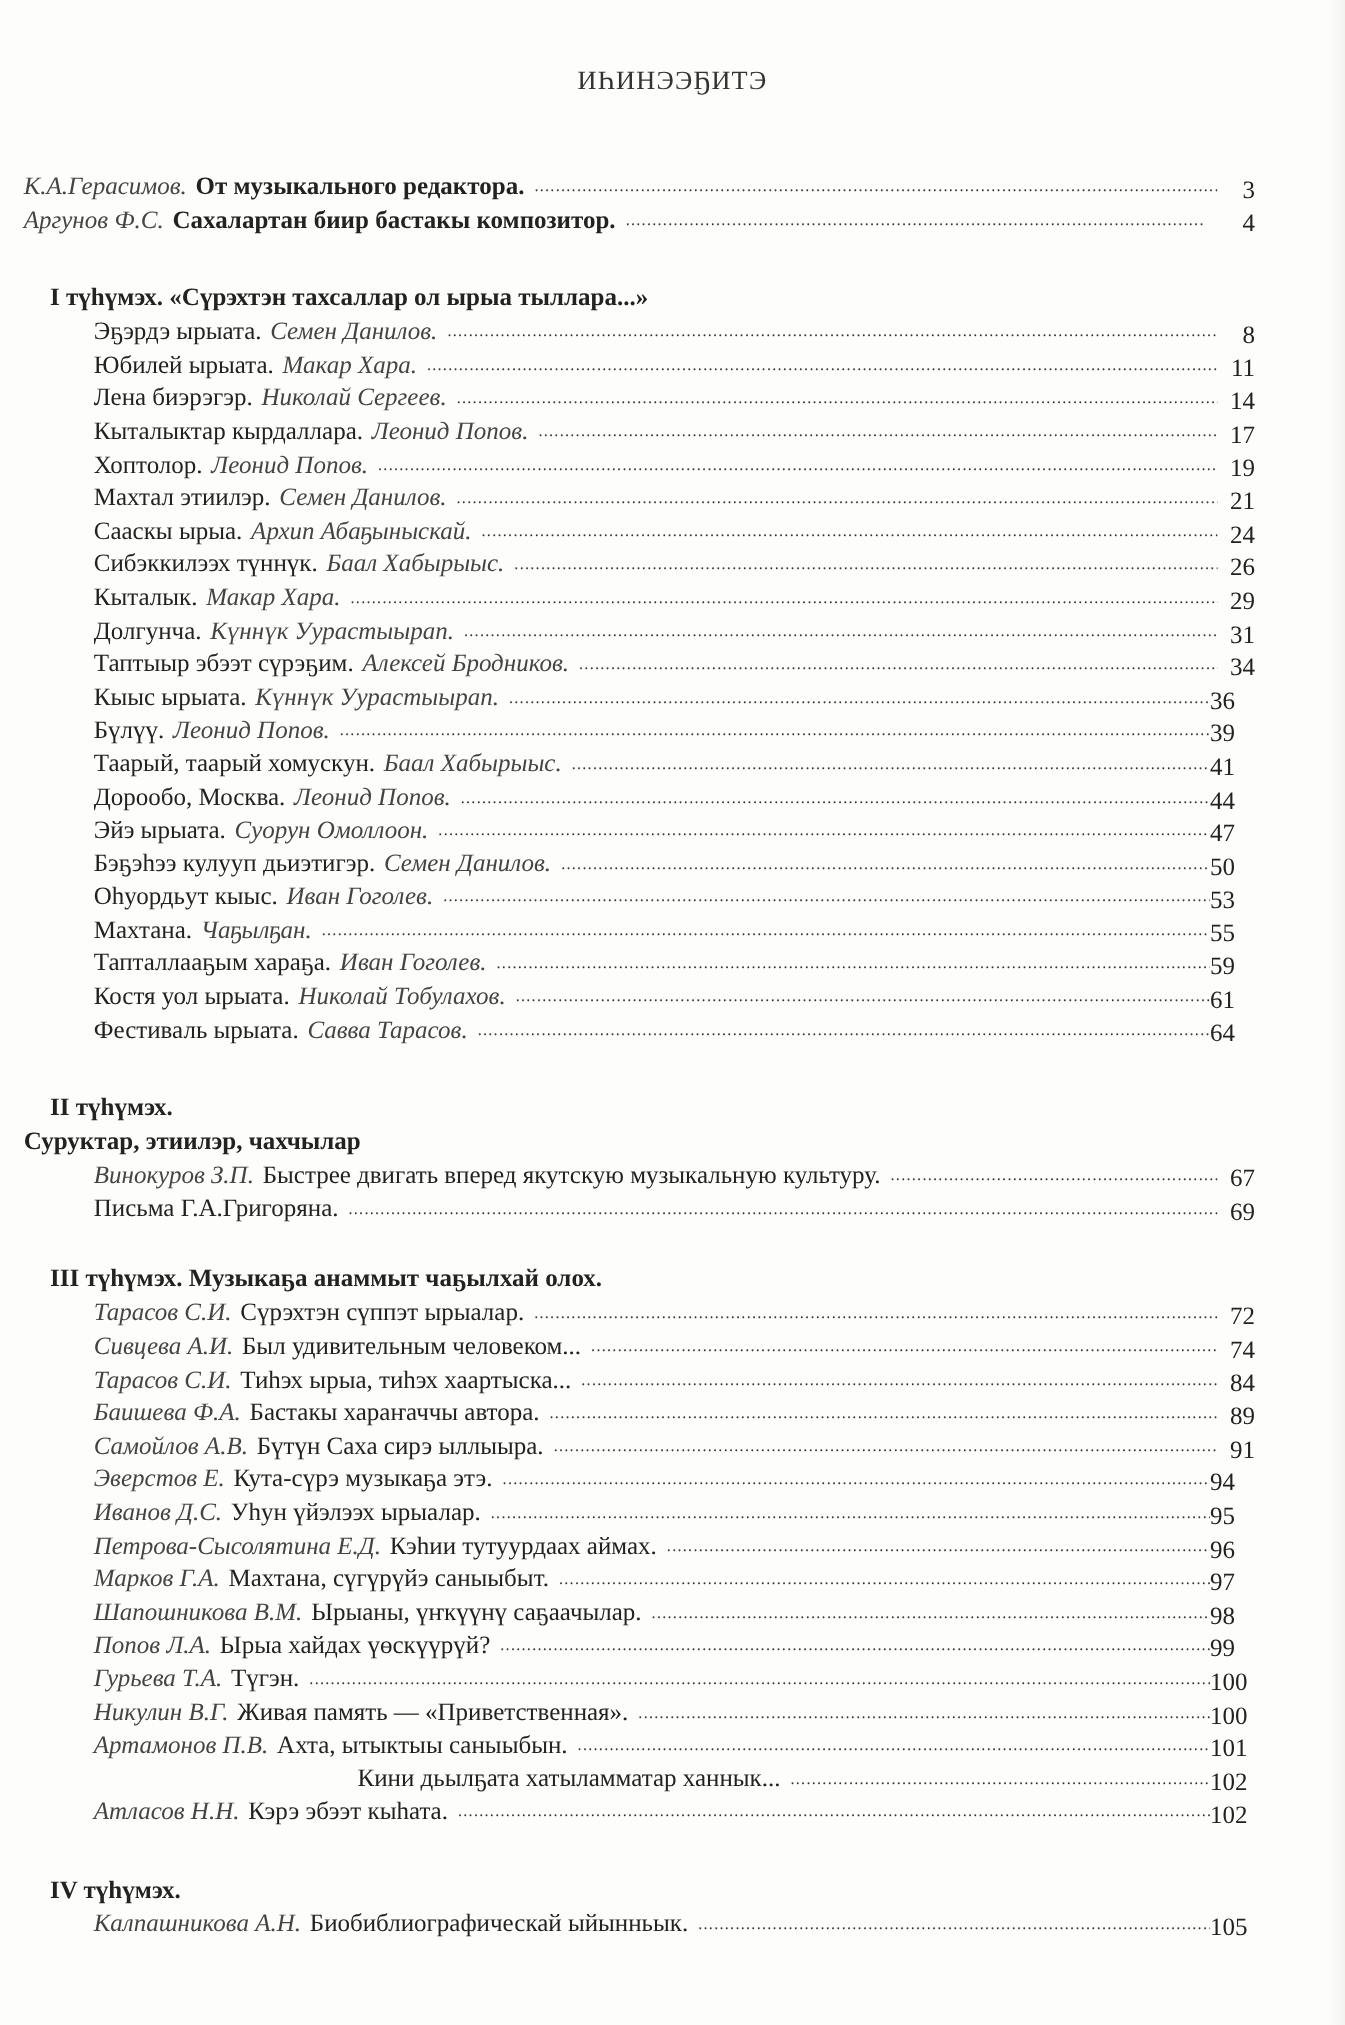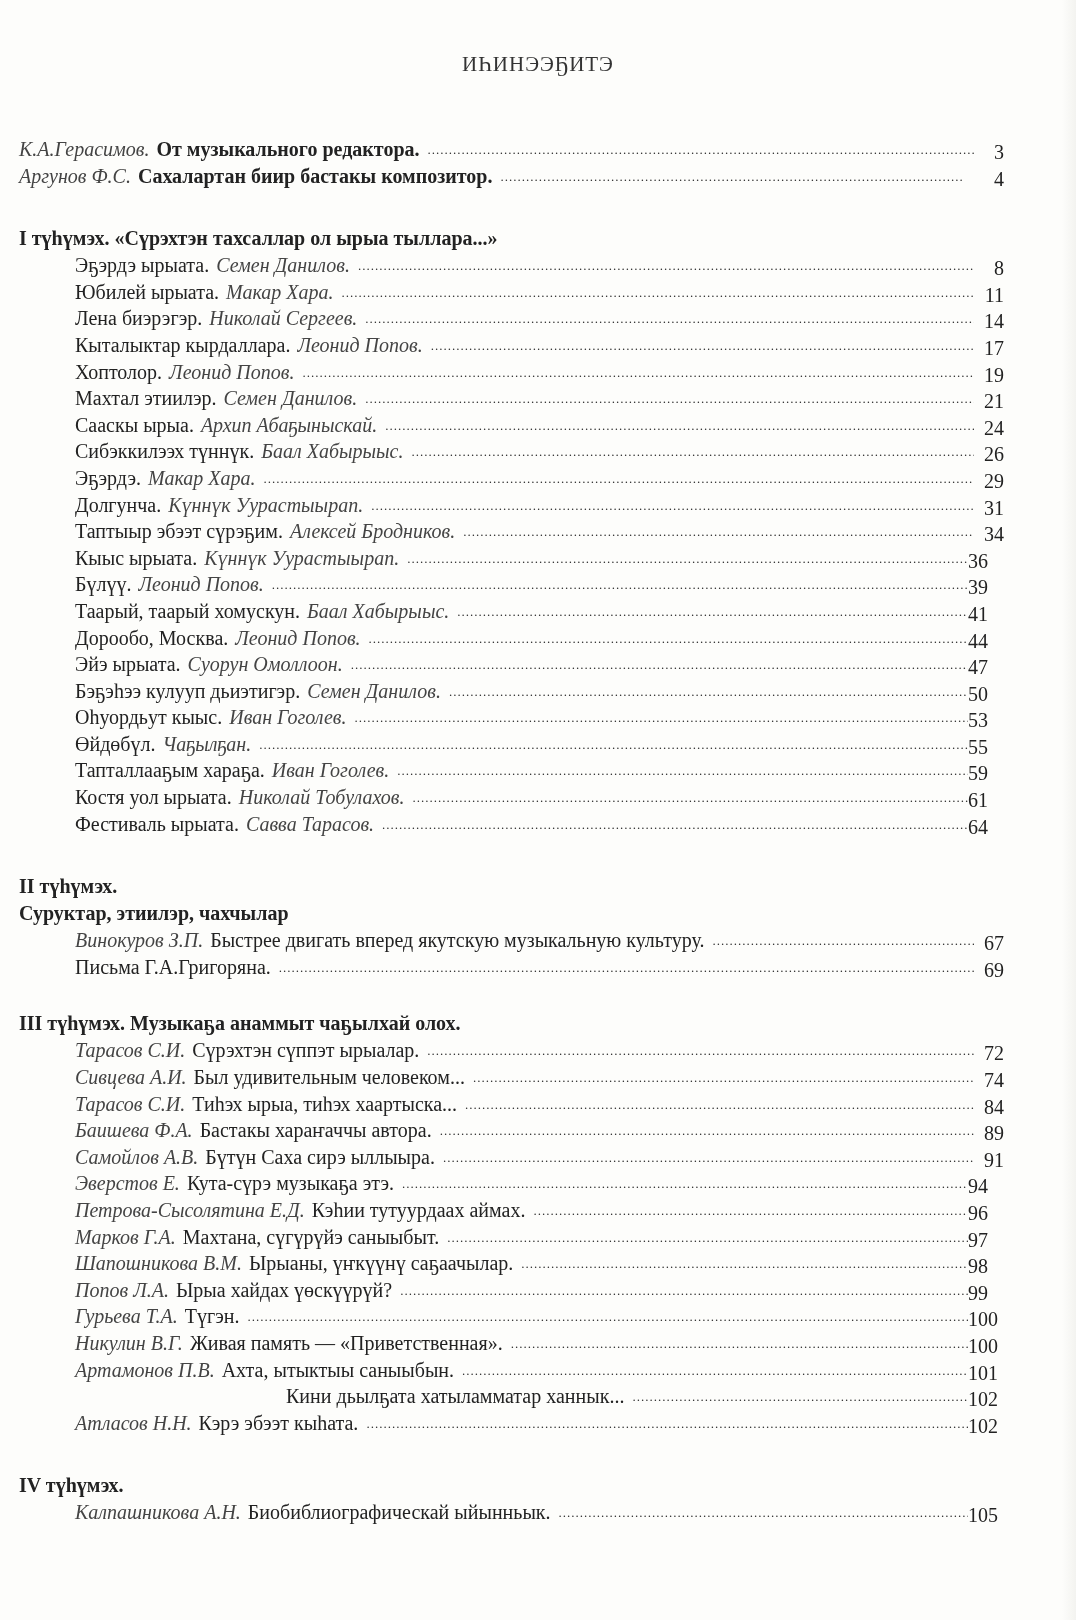--- a/index.html
+++ b/index.html
@@ -66,20 +66,21 @@
     }
     .row.tight .leader { margin-right: 0; }
     .row.tight .page { width: 36px; text-align: left; }
     .section-heading {
       font-size: 20px;
       font-weight: bold;
       height: 27px;
       line-height: 26px;
       white-space: nowrap;
       color: #222;
+      margin-left: 21px;
     }
     .section-sub {
       font-size: 20px;
       font-weight: bold;
       height: 27px;
       line-height: 26px;
       color: #222;
     }
     .gap-lg { height: 36px; }
     .gap-md { height: 30px; }
@@ -162,21 +163,21 @@
         <span class="page">24</span>
       </div>
       <div class="row indent">
         <span class="title-text">Сибэккилээх түннүк.</span>
         <span class="sep"></span>
         <span class="author">Баал Хабырыыс.</span>
         <span class="leader"></span>
         <span class="page">26</span>
       </div>
       <div class="row indent">
-        <span class="title-text">Эҕэрдэ.</span>
+        <span class="title-text">Кыталык.</span>
         <span class="sep"></span>
         <span class="author">Макар Хара.</span>
         <span class="leader"></span>
         <span class="page">29</span>
       </div>
       <div class="row indent">
         <span class="title-text">Долгунча.</span>
         <span class="sep"></span>
         <span class="author">Күннүк Уурастыырап.</span>
         <span class="leader"></span>
@@ -232,21 +233,21 @@
         <span class="page">50</span>
       </div>
       <div class="row indent tight">
         <span class="title-text">Оһуордьут кыыс.</span>
         <span class="sep"></span>
         <span class="author">Иван Гоголев.</span>
         <span class="leader"></span>
         <span class="page">53</span>
       </div>
       <div class="row indent tight">
-        <span class="title-text">Өйдөбүл.</span>
+        <span class="title-text">Махтана.</span>
         <span class="sep"></span>
         <span class="author">Чаҕылҕан.</span>
         <span class="leader"></span>
         <span class="page">55</span>
       </div>
       <div class="row indent tight">
         <span class="title-text">Тапталлааҕым хараҕа.</span>
         <span class="sep"></span>
         <span class="author">Иван Гоголев.</span>
         <span class="leader"></span>
@@ -327,20 +328,27 @@
         <span class="page">91</span>
       </div>
       <div class="row indent tight">
         <span class="author">Эверстов Е.</span>
         <span class="sep"></span>
         <span class="title-text">Кута-сүрэ музыкаҕа этэ.</span>
         <span class="leader"></span>
         <span class="page">94</span>
       </div>
       <div class="row indent tight">
+        <span class="author">Иванов Д.С.</span>
+        <span class="sep"></span>
+        <span class="title-text">Уһун үйэлээх ырыалар.</span>
+        <span class="leader"></span>
+        <span class="page">95</span>
+      </div>
+      <div class="row indent tight">
         <span class="author">Петрова-Сысолятина Е.Д.</span>
         <span class="sep"></span>
         <span class="title-text">Кэһии тутуурдаах аймах.</span>
         <span class="leader"></span>
         <span class="page">96</span>
       </div>
       <div class="row indent tight">
         <span class="author">Марков Г.А.</span>
         <span class="sep"></span>
         <span class="title-text">Махтана, сүгүрүйэ саныыбыт.</span>

